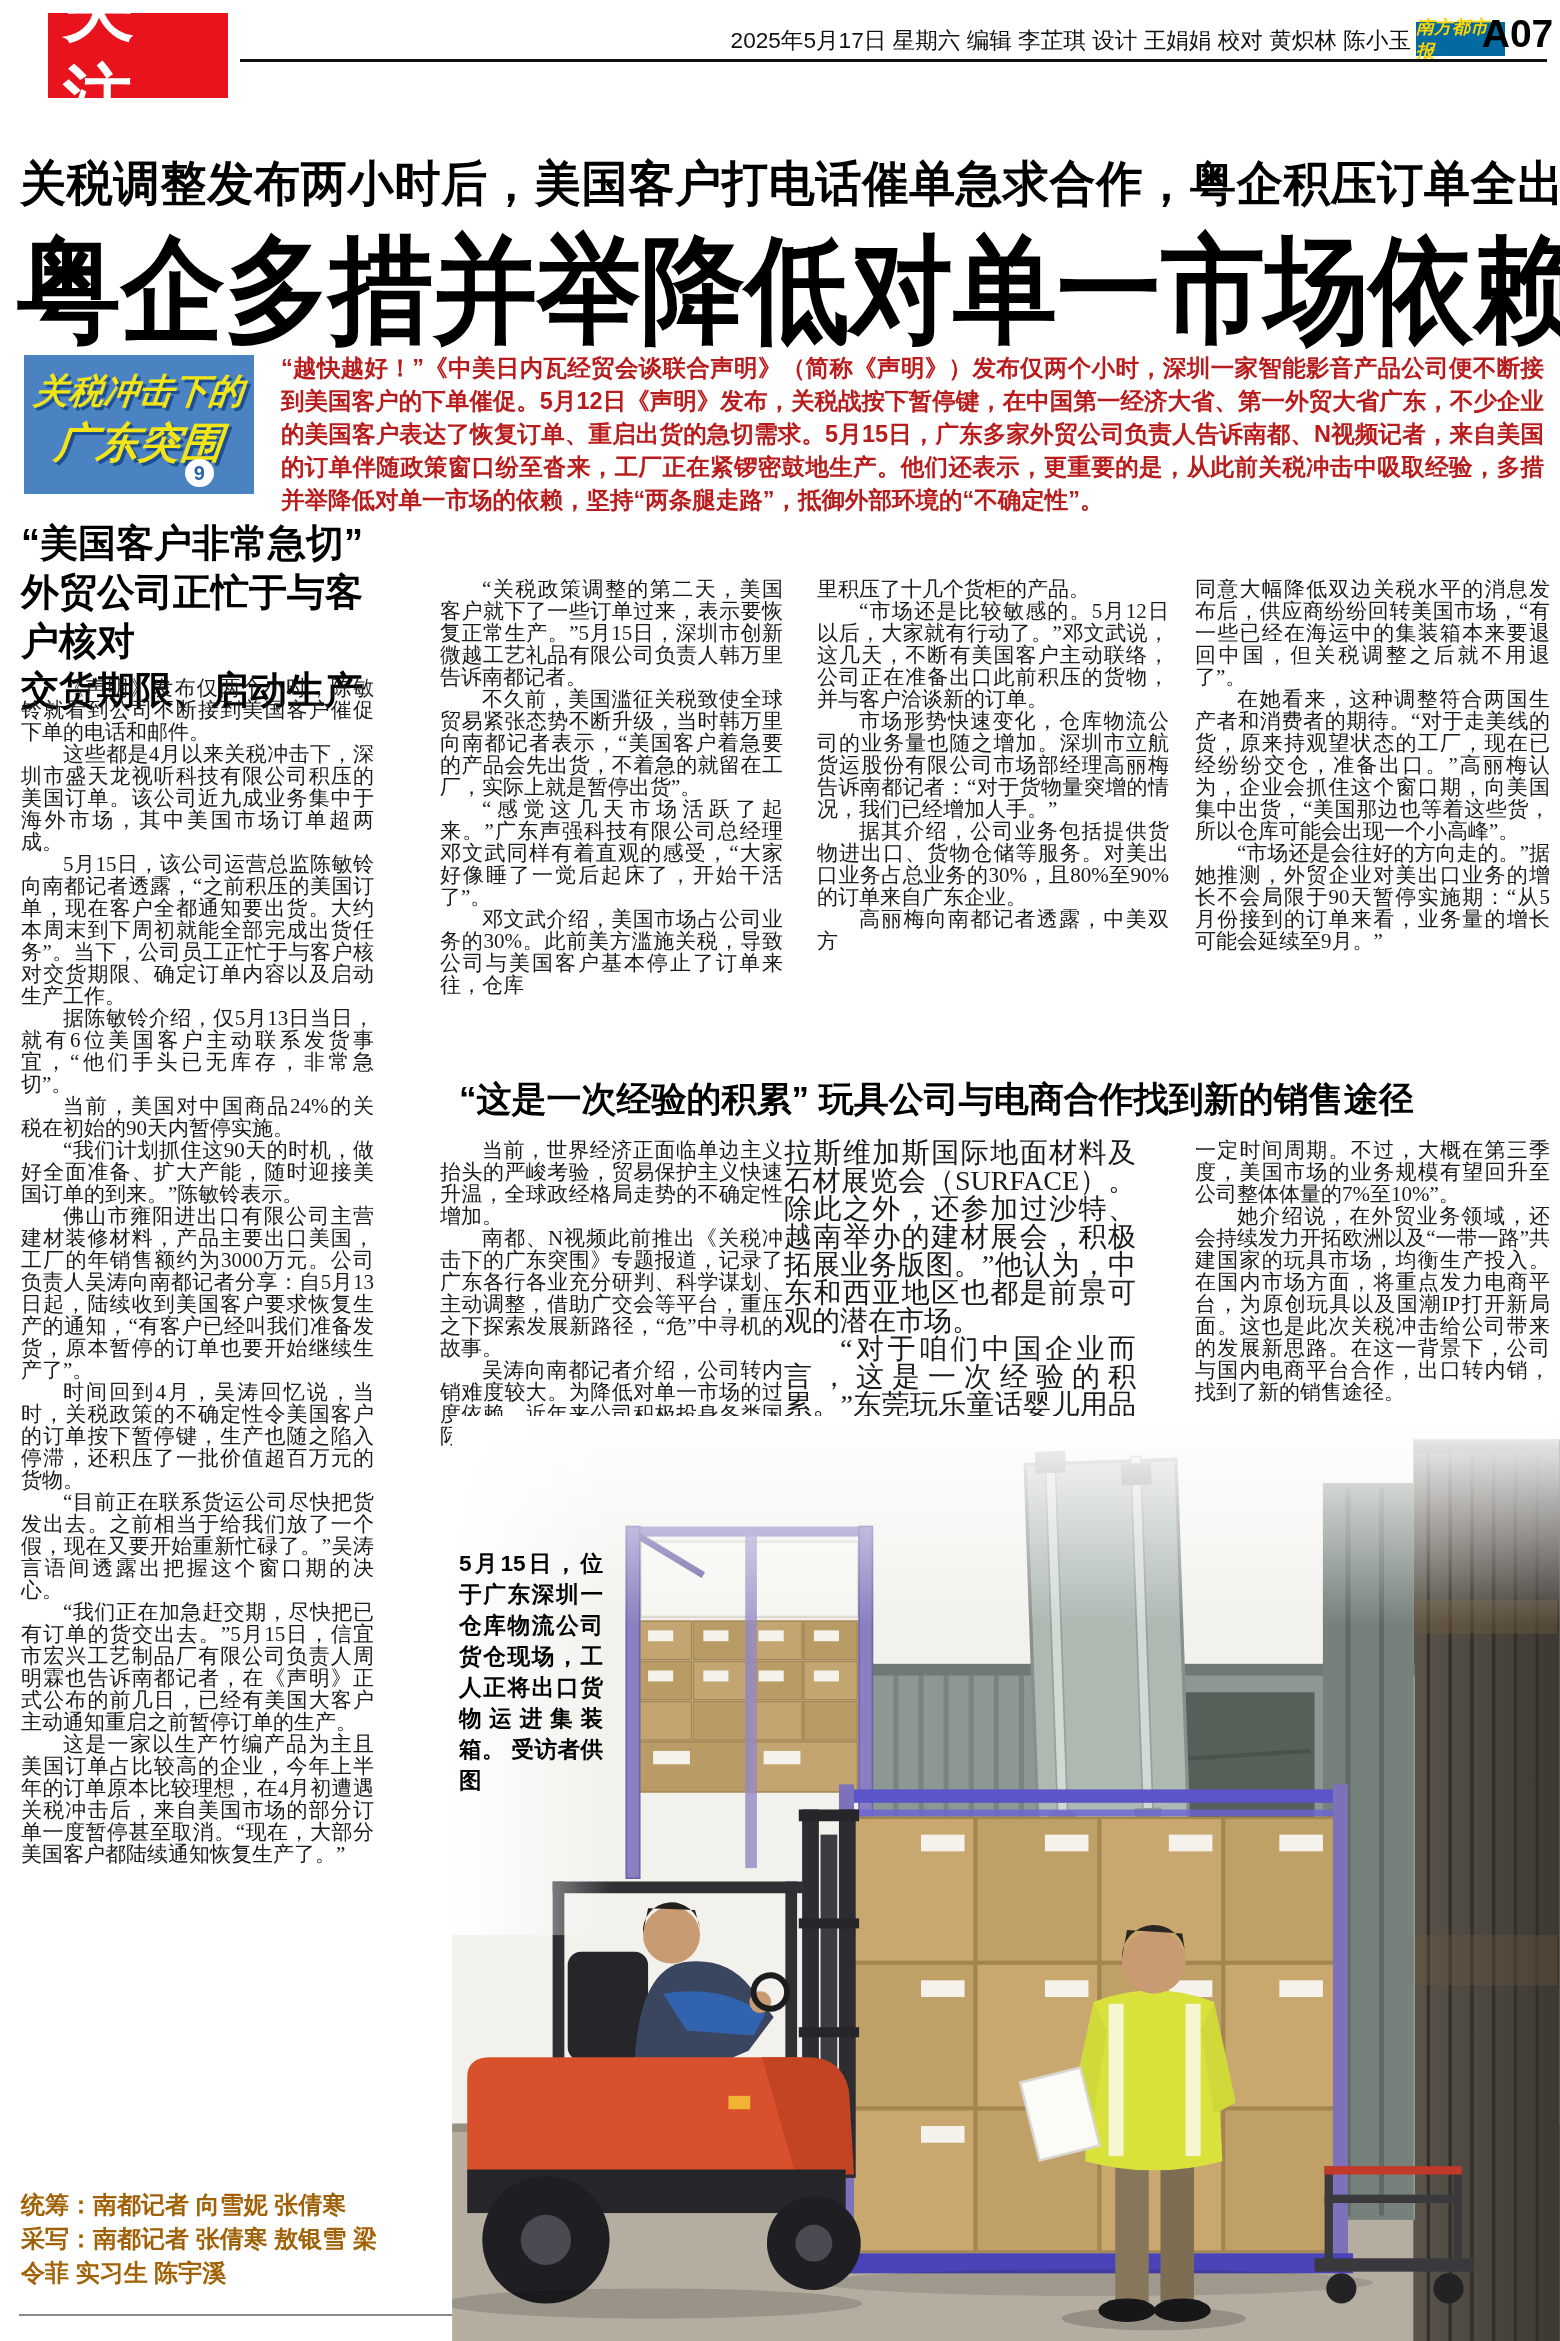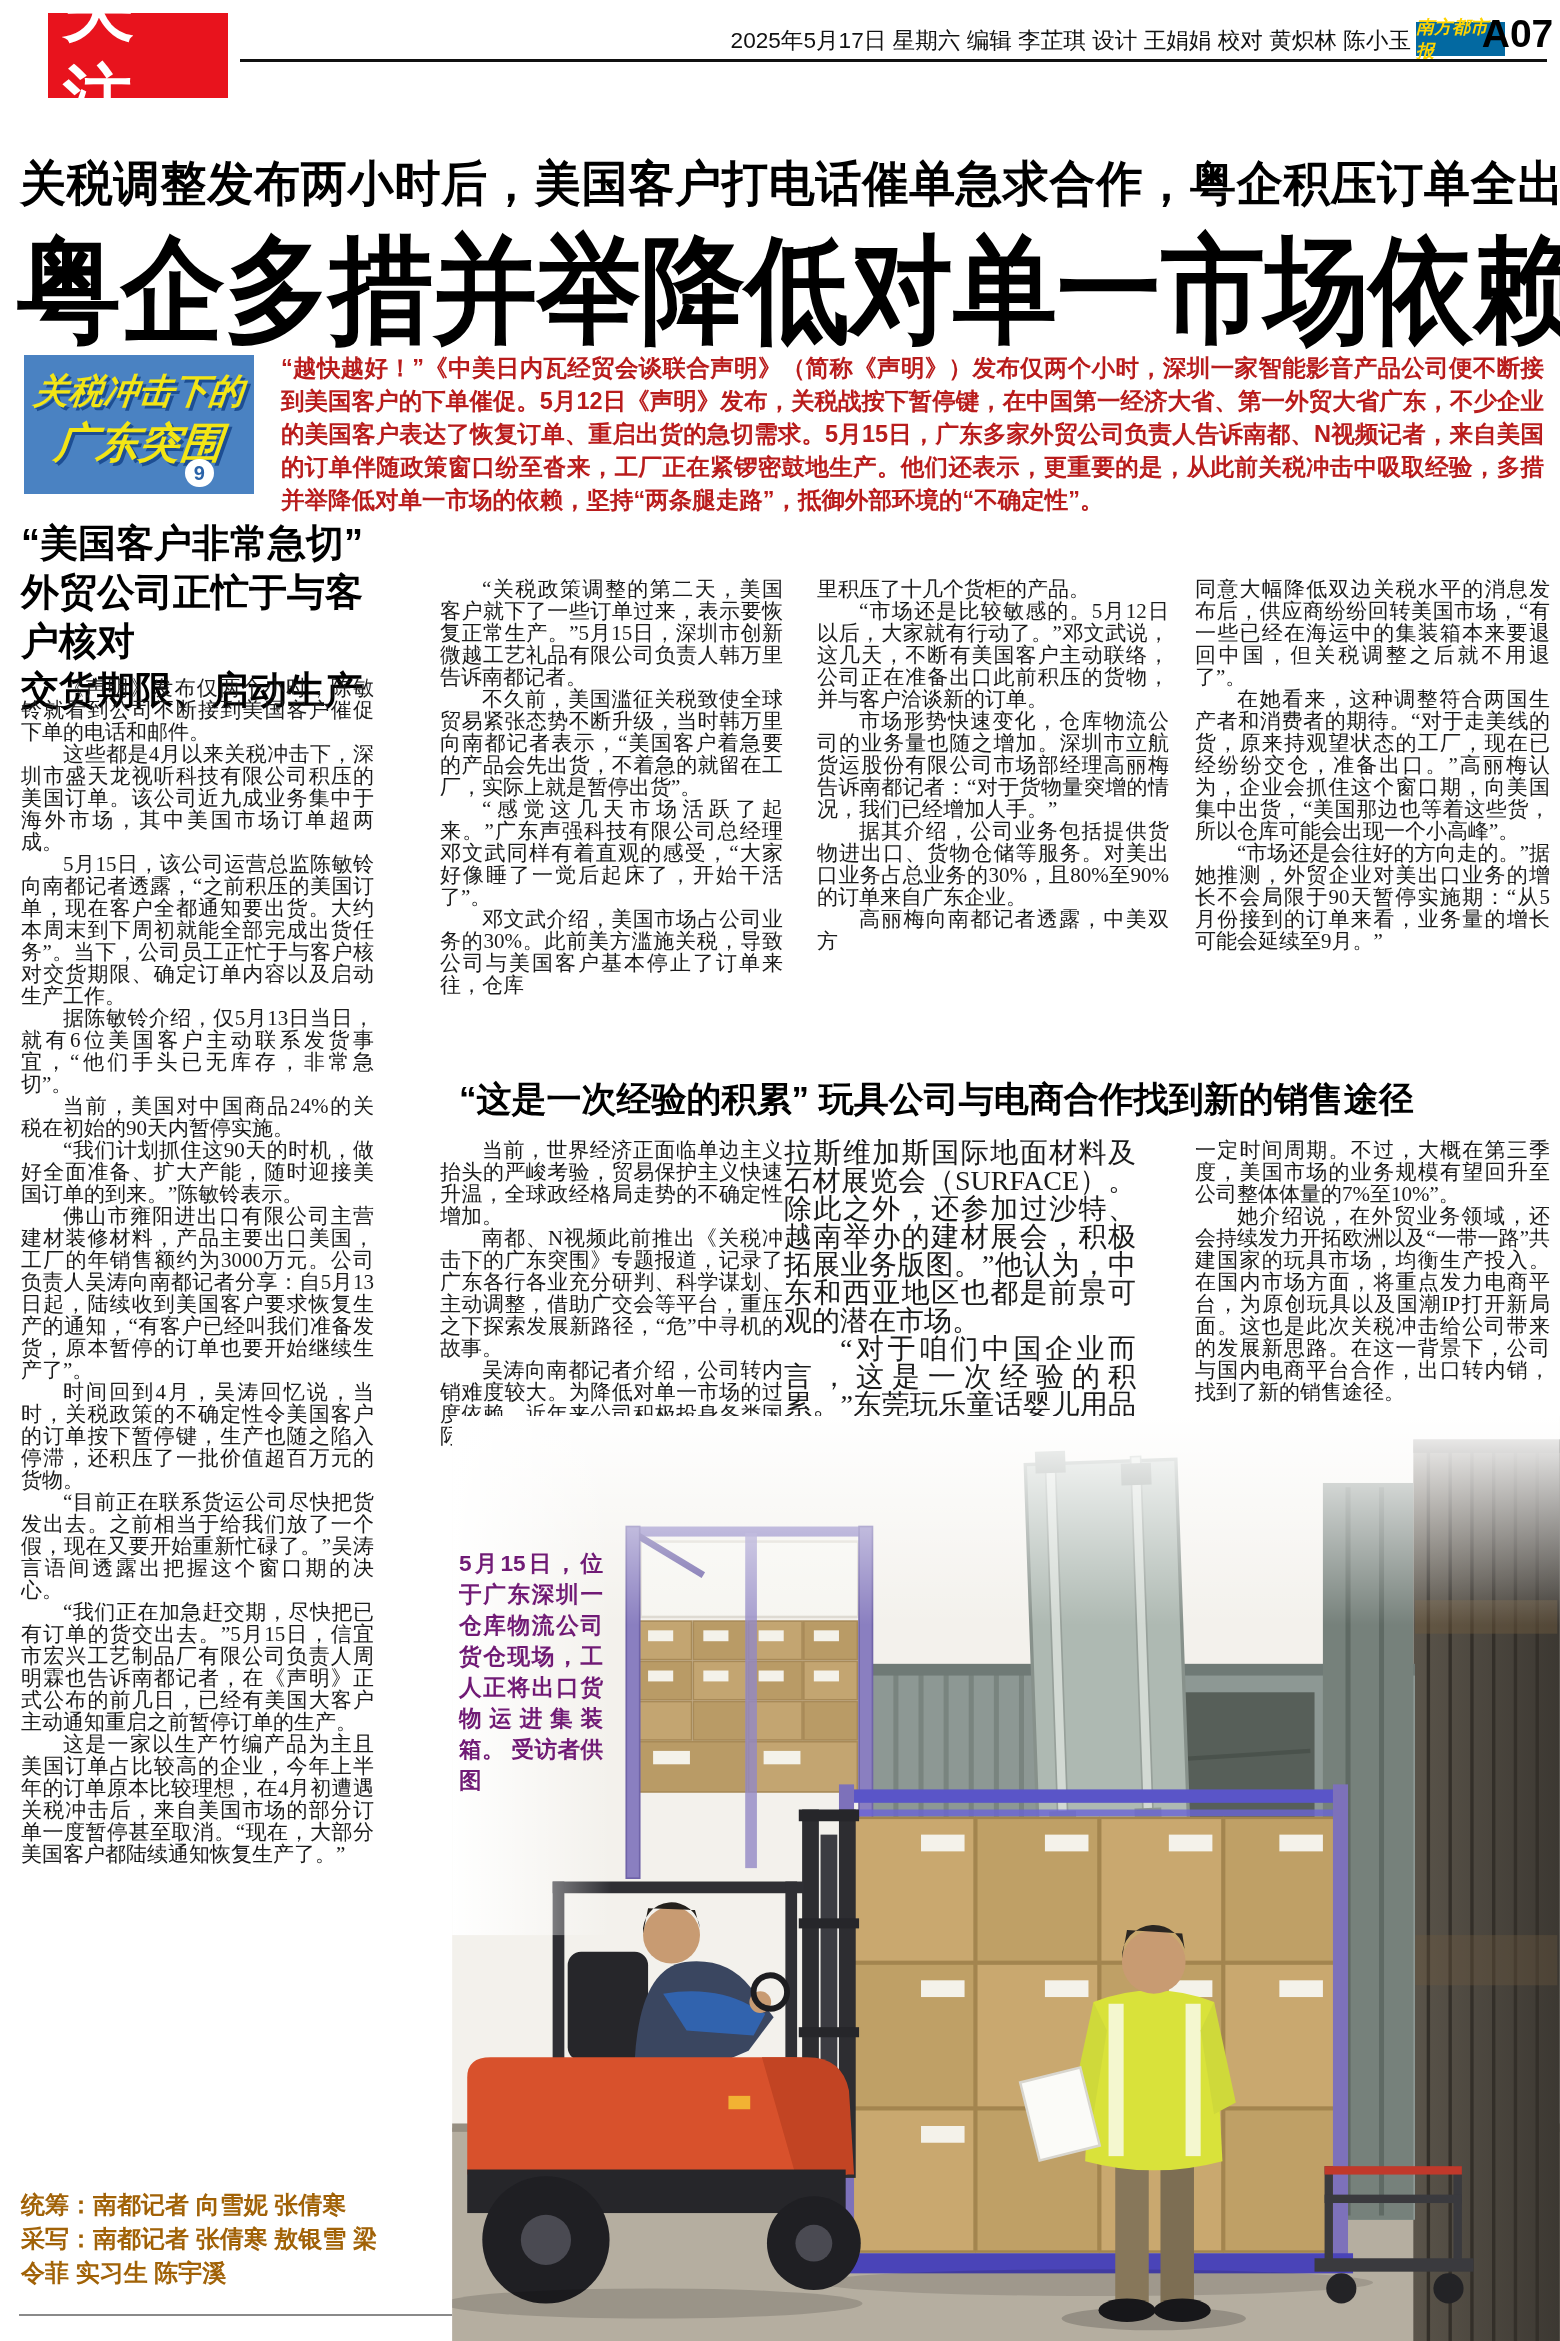--- a/index.html
+++ b/index.html
@@ -54,21 +54,21 @@
   #a2c0{left:440px;top:578px;width:343px;height:490px;}
   #a2c1{left:817px;top:578px;width:352px;height:490px;}
   #a2c2{left:1195px;top:578px;width:355px;height:490px;}
   #a3c0{left:440px;top:1139px;width:343px;height:377px;}
   #a3c1{left:784px;top:1139px;width:352px;height:518px;font-size:28px;line-height:28px;}
   #a3c2{left:1195px;top:1139px;width:355px;height:318px;}
 
   
   .photo-caption{position:absolute;left:459px;top:1548px;width:144px;
     font-family:"Liberation Sans",sans-serif;font-weight:bold;font-size:22.6px;line-height:31px;
-    text-align:justify;color:#701a75;z-index:3;}
+    text-align:justify;color:#000000;z-index:3;}
   .credits{position:absolute;left:21px;top:2188px;width:369px;z-index:3;
     font-family:"Liberation Sans",sans-serif;font-weight:bold;font-size:24px;line-height:34px;color:#a16207;}
   .bottom-rule{position:absolute;left:19px;top:2314px;width:1526px;height:1.7px;background:#8a8a8a;z-index:1;}
 
   
   .photo{position:absolute;left:452px;top:1416px;width:1108px;height:926px;z-index:2;}
 </style>
 </head>
 <body>
 

